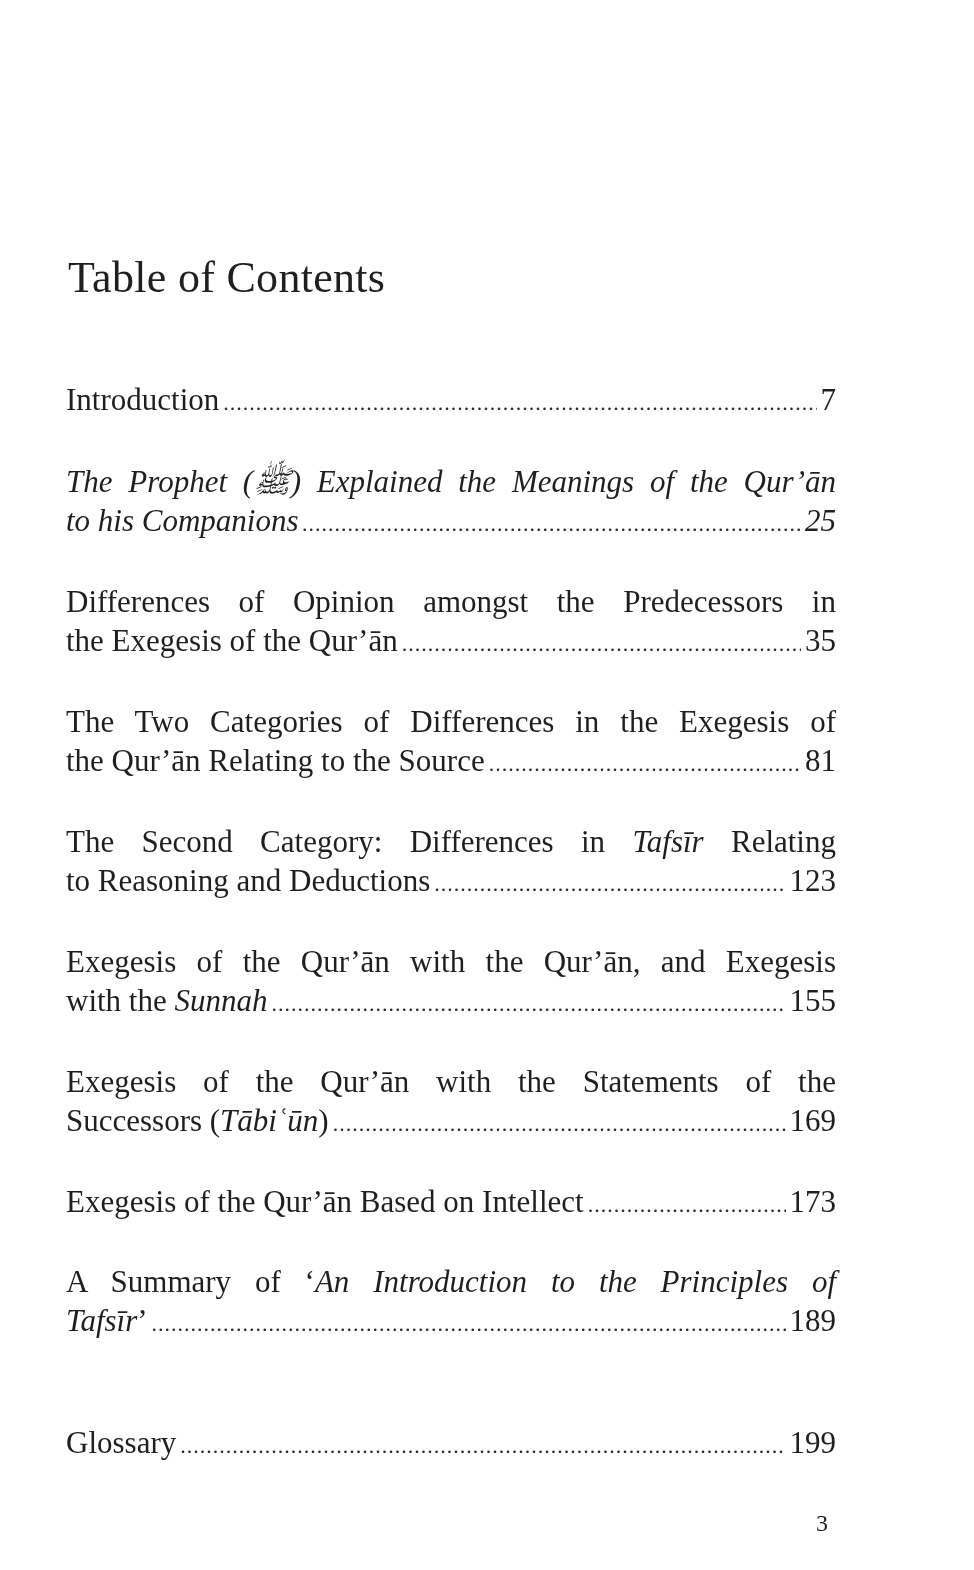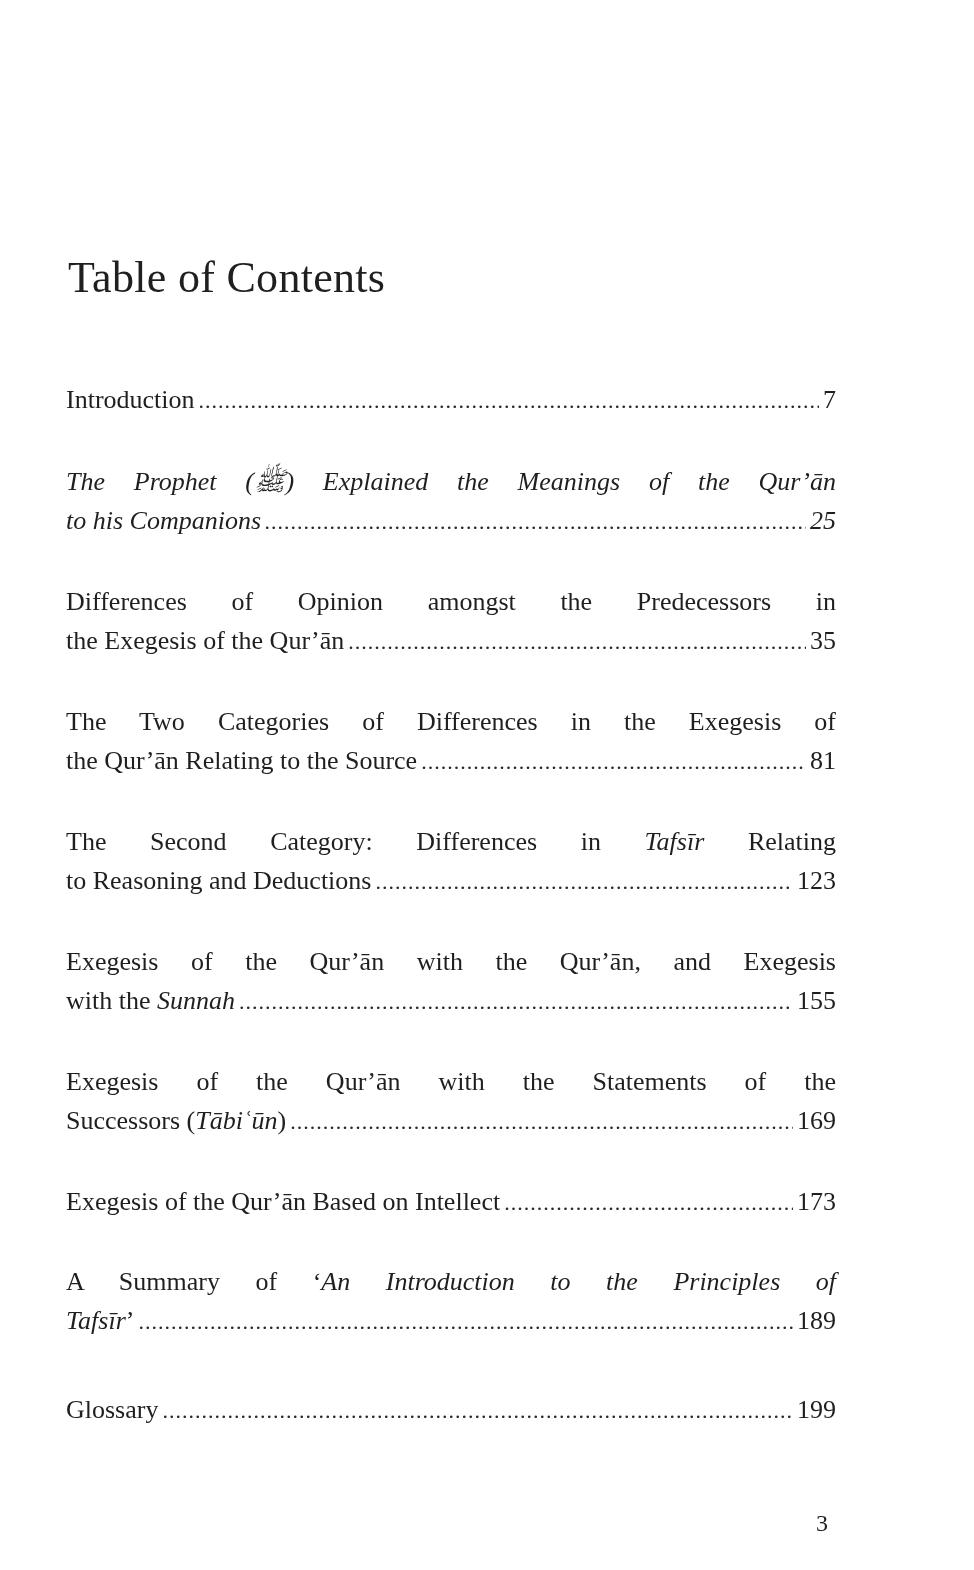--- a/index.html
+++ b/index.html
@@ -34,21 +34,21 @@
     .toc {
       position: absolute;
       left: 66px;
       width: 770px;
       top: 380px;
     }
     .entry {
       position: absolute;
       left: 0;
       width: 770px;
-      font-size: 26px;
+      font-size: 31px;
       line-height: 39px;
     }
     .entry .line1 {
       display: block;
       text-align: justify;
       text-align-last: justify;
       white-space: nowrap;
     }
     .entry .last {
       display: flex;
@@ -159,21 +159,21 @@
 
     <div class="entry" style="top:882px;">
       <span class="line1"><span>A Summary of ‘</span><span class="it">An Introduction to the Principles of</span></span>
       <span class="last">
         <span><span class="it">Tafsīr</span><span>’</span></span>
         <span class="lead"></span>
         <span class="page-num">189</span>
       </span>
     </div>
 
-    <div class="entry" style="top:1010px;">
+    <div class="entry" style="top:1043px;">
       <span class="last">
         <span>Glossary</span>
         <span class="lead"></span>
         <span class="page-num">199</span>
       </span>
     </div>
 
   </div>
 
   <div class="folio">3</div>

